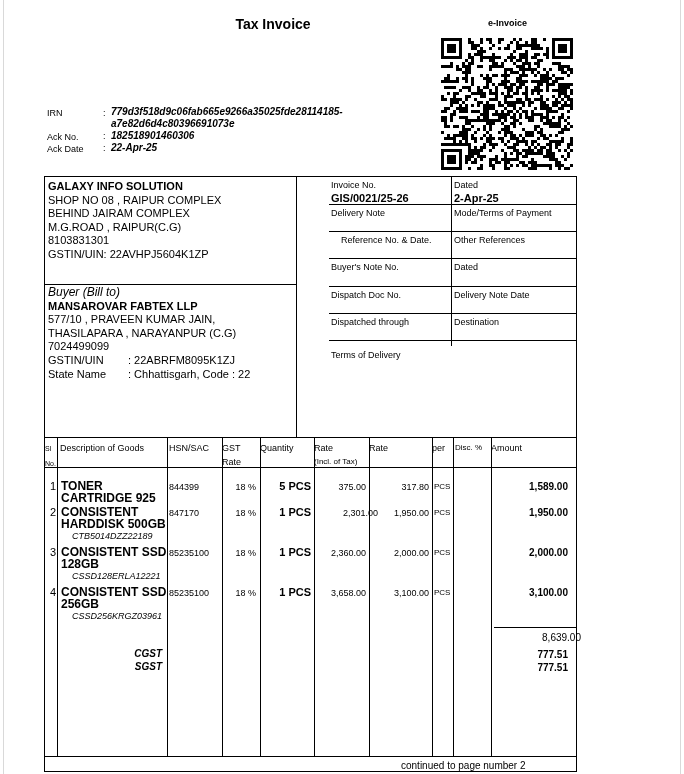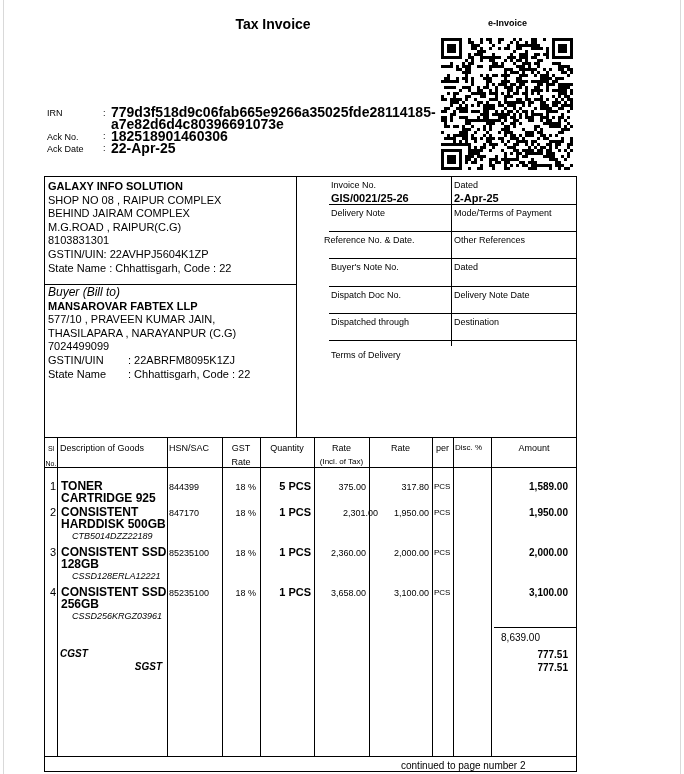--- a/index.html
+++ b/index.html
@@ -6,38 +6,38 @@
   body { width:684px; height:774px; position:relative; overflow:hidden;
          font-family:"Liberation Sans", sans-serif; color:#000; }
   .page-edge { position:absolute; top:0; bottom:0; left:3px; right:3px;
                border-left:1px solid #d9d9d9; border-right:1px solid #d9d9d9; }
   .abs { position:absolute; }
   .title { left:0; width:546px; text-align:center; top:16px; font-size:14px; font-weight:bold; }
   .einv { left:440px; width:135px; text-align:center; top:18px; font-size:9px; font-weight:bold; }
   .qr { left:441px; top:38px; width:132px; height:132px; }
   .irn-lbl { font-size:9px; left:47px; }
   .irn-colon { font-size:9px; left:103px; }
-  .irn-val { font-size:14px; font-weight:bold; left:111px; line-height:12px; }
+  .irn-val { font-size:10px; font-weight:bold; left:111px; line-height:12px;font-style:italic; }
 
   .frame { position:absolute; left:44px; top:176px; width:533px; height:596px;
            border:1px solid #000; box-sizing:border-box; }
   .hline { position:absolute; height:0; border-top:1px solid #000; }
   .vline { position:absolute; width:0; border-left:1px solid #000; }
 
   .seller { left:48px; top:180px; font-size:11px; line-height:13.6px; }
   .seller .bold { font-weight:bold; }
   .buyer { left:48px; top:286px; font-size:11px; line-height:13.6px; }
   .buyer .small { font-size:12px;font-style:italic; }
   .kv { display:flex; }
   .kv .k { width:80px; }
 
   .cell-lbl { font-size:9px; }
   .cell-val { font-size:11px; font-weight:bold; }
 
-  .th { font-size:9px; text-align:center; line-height:14px; }
+  .th { font-size:9px; text-align:left; line-height:14px; }
   .th-sm { font-size:7px; }
   .td { font-size:9px; }
   .td-b { font-size:11px; font-weight:bold; }
   .item-name { font-size:12px; font-weight:bold; line-height:12px; }
   .item-serial { font-size:9px; font-style:italic; }
   .right { text-align:right; }
   .footer-text { font-size:10px; }
 </style>
 </head>
 <body>
@@ -913,21 +913,20 @@
 <div class="vline" style="left:453px;top:437px;height:319px"></div>
 <div class="vline" style="left:491px;top:437px;height:319px"></div>
 
 <div class="abs seller">
   <div class="bold">GALAXY INFO SOLUTION</div>
   <div>SHOP NO 08 , RAIPUR COMPLEX</div>
   <div>BEHIND JAIRAM COMPLEX</div>
   <div>M.G.ROAD , RAIPUR(C.G)</div>
   <div>8103831301</div>
   <div>GSTIN/UIN: 22AVHPJ5604K1ZP</div>
-  <div>State Name :  Chhattisgarh, Code : 22</div>
 </div>
 
 <div class="abs buyer">
   <div class="small">Buyer (Bill to)</div>
   <div style="font-weight:bold">MANSAROVAR FABTEX LLP</div>
   <div>577/10 , PRAVEEN KUMAR JAIN,</div>
   <div>THASILAPARA , NARAYANPUR (C.G)</div>
   <div>7024499099</div>
   <div class="kv">
     <span class="k">GSTIN/UIN</span>
@@ -938,21 +937,21 @@
     <span>: Chhattisgarh, Code : 22</span>
   </div>
 </div>
 
 <div class="abs cell-lbl" style="left:331px;top:180px">Invoice No.</div>
 <div class="abs cell-val" style="left:331px;top:192px">GIS/0021/25-26</div>
 <div class="abs cell-lbl" style="left:454px;top:180px">Dated</div>
 <div class="abs cell-val" style="left:454px;top:192px">2-Apr-25</div>
 <div class="abs cell-lbl" style="left:331px;top:208px">Delivery Note</div>
 <div class="abs cell-lbl" style="left:454px;top:208px">Mode/Terms of Payment</div>
-<div class="abs cell-lbl" style="left:324px;top:235px">Reference No. &amp; Date.</div>
+<div class="abs cell-lbl" style="left:341px;top:235px">Reference No. &amp; Date.</div>
 <div class="abs cell-lbl" style="left:454px;top:235px">Other References</div>
 <div class="abs cell-lbl" style="left:331px;top:262px">Buyer's Note No.</div>
 <div class="abs cell-lbl" style="left:454px;top:262px">Dated</div>
 <div class="abs cell-lbl" style="left:331px;top:290px">Dispatch Doc No.</div>
 <div class="abs cell-lbl" style="left:454px;top:290px">Delivery Note Date</div>
 <div class="abs cell-lbl" style="left:331px;top:317px">Dispatched through</div>
 <div class="abs cell-lbl" style="left:454px;top:317px">Destination</div>
 <div class="abs cell-lbl" style="left:331px;top:350px">Terms of Delivery</div>
 
 <div class="abs th th-sm" style="left:45px;width:12px;top:441px;line-height:15px">
@@ -1026,19 +1025,19 @@
     <div class="abs td" style="left:169px;top:588px">85235100</div>
     <div class="abs td right" style="left:222px;width:34px;top:588px">18 %</div>
     <div class="abs td-b right" style="left:260px;width:51px;top:586px">1 PCS</div>
     <div class="abs td right" style="left:314px;width:52px;top:588px">3,658.00</div>
     <div class="abs td right" style="left:369px;width:60px;top:588px">3,100.00</div>
     <div class="abs td" style="left:434px;top:588px;font-size:8px">PCS</div>
     <div class="abs td" style="left:455px;top:588px"></div>
     <div class="abs td right" style="left:491px;width:77px;top:587px;font-size:10px;font-weight:bold">3,100.00</div>
   </div>
 
-<div class="abs td right" style="left:465px;width:75px;top:632px;font-size:10px">8,639.00</div>
-<div class="abs" style="left:60px;width:102px;top:648px;font-size:10px;font-weight:bold;font-style:italic;">CGST</div>
+<div class="abs td right" style="left:491px;width:90px;top:632px;font-size:10px">8,639.00</div>
+<div class="abs" style="left:60px;width:102px;top:648px;font-size:10px;font-weight:bold;font-style:italic;text-align:right">CGST</div>
 <div class="abs" style="left:491px;width:77px;top:649px;font-size:10px;font-weight:bold;text-align:right">777.51</div>
 <div class="abs" style="left:60px;width:102px;top:661px;font-size:10px;font-weight:bold;font-style:italic;text-align:right">SGST</div>
 <div class="abs" style="left:491px;width:77px;top:662px;font-size:10px;font-weight:bold;text-align:right">777.51</div>
 
 <div class="abs footer-text" style="left:401px;top:760px">continued to page number  2</div>
 
 </body></html>

